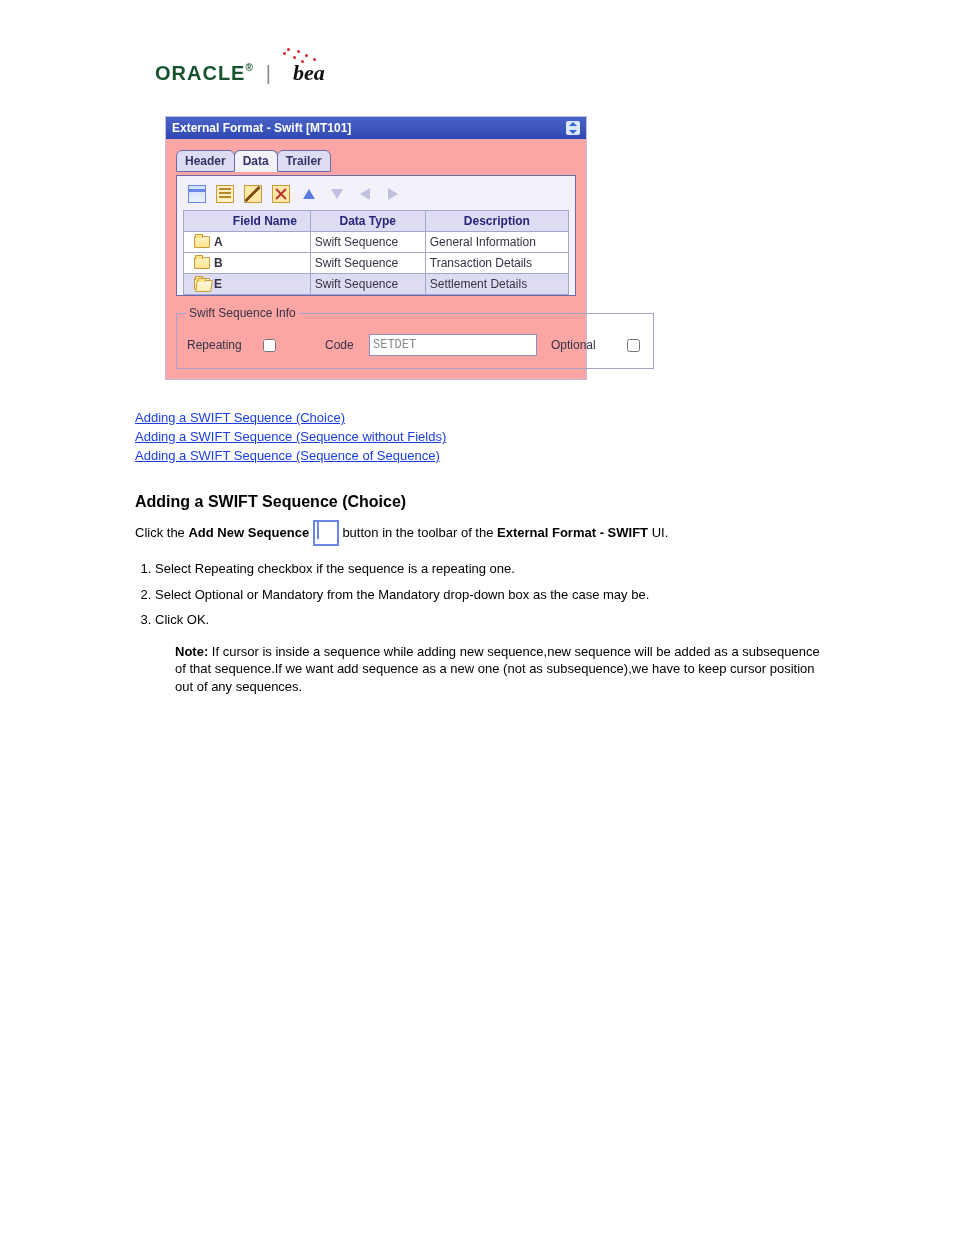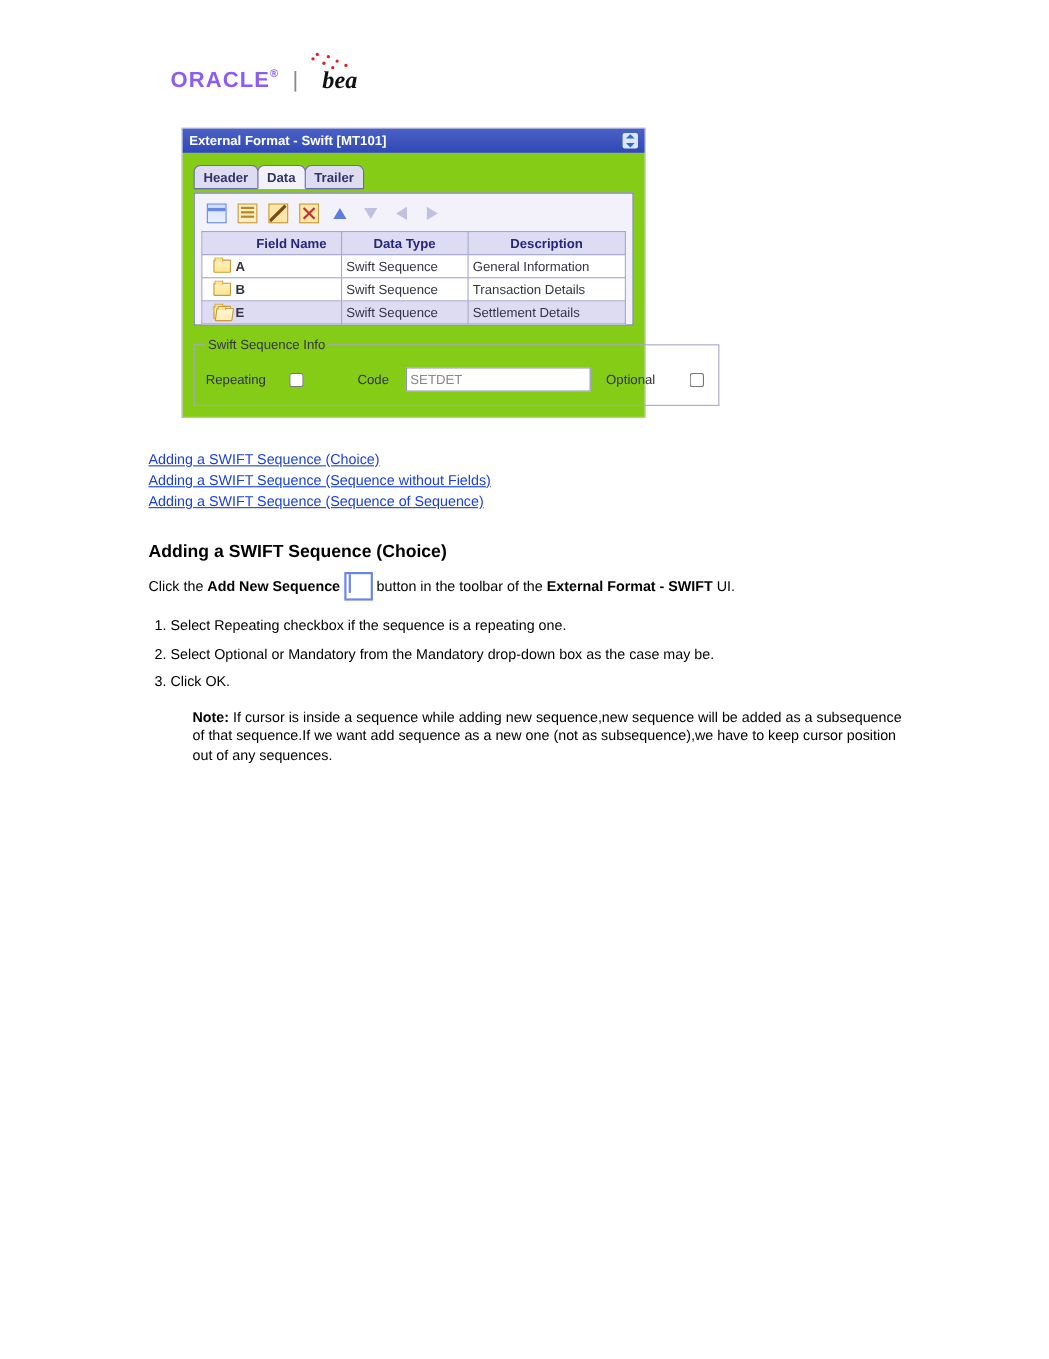--- a/index.html
+++ b/index.html
@@ -16,21 +16,21 @@
   }
   .logo-row {
     display: flex;
     align-items: center;
     gap: 12px;
     margin-bottom: 30px;
   }
   .oracle-logo {
     font-family: Arial, sans-serif;
     font-weight: bold;
-    color: #8b5cf6;
+    color: #14532d;
     font-size: 20px;
     letter-spacing: 1px;
   }
   .oracle-logo sup { font-size: 10px; vertical-align: top; }
   .pipe { color: #888; font-size: 20px; }
   .bea-logo {
     font-family: Georgia, serif;
     font-weight: bold;
     font-style: italic;
     font-size: 22px;
@@ -95,21 +95,21 @@
     border-width:0 4px 4px 4px;
     border-color:transparent transparent #3366cc transparent;
   }
   .titlebar .tb-icon::after {
     bottom:1px;
     border-width:4px 4px 0 4px;
     border-color:#3366cc transparent transparent transparent;
   }
   .panel-body {
     padding: 10px;
-    background: #84cc16;
+    background: #fca5a5;
   }
   .tabs {
     display: flex;
     gap: 0;
     margin-bottom: 4px;
   }
   .tab {
     border: 1px solid #6a6aa8;
     background: #dedcf2;
     color: #333366;
@@ -197,20 +197,21 @@
   .form-rows { display:flex;flex-direction:row;gap:14px;margin-top:6px; }
   .form-row { display:flex;align-items:center;gap:8px;font-size:12px;color:#333344; }
   .form-row label { min-width:64px; }
   input[type="text"].code {
     border:1px solid #8f8fc0;
     font-size:12px;
     width:160px;
     height:18px;
     padding:1px 3px;
     color:#888;
+    font-family:Liberation Mono, monospace;
   }
   input[type="checkbox"].box {
     width:13px;height:13px;
     accent-color:#fff;
   }
 
   
   .under { margin: 30px 0 0 -20px; }
   .under .also { margin-bottom: 6px; }
   .under a { color: #1a3fe0; text-decoration: underline; }

